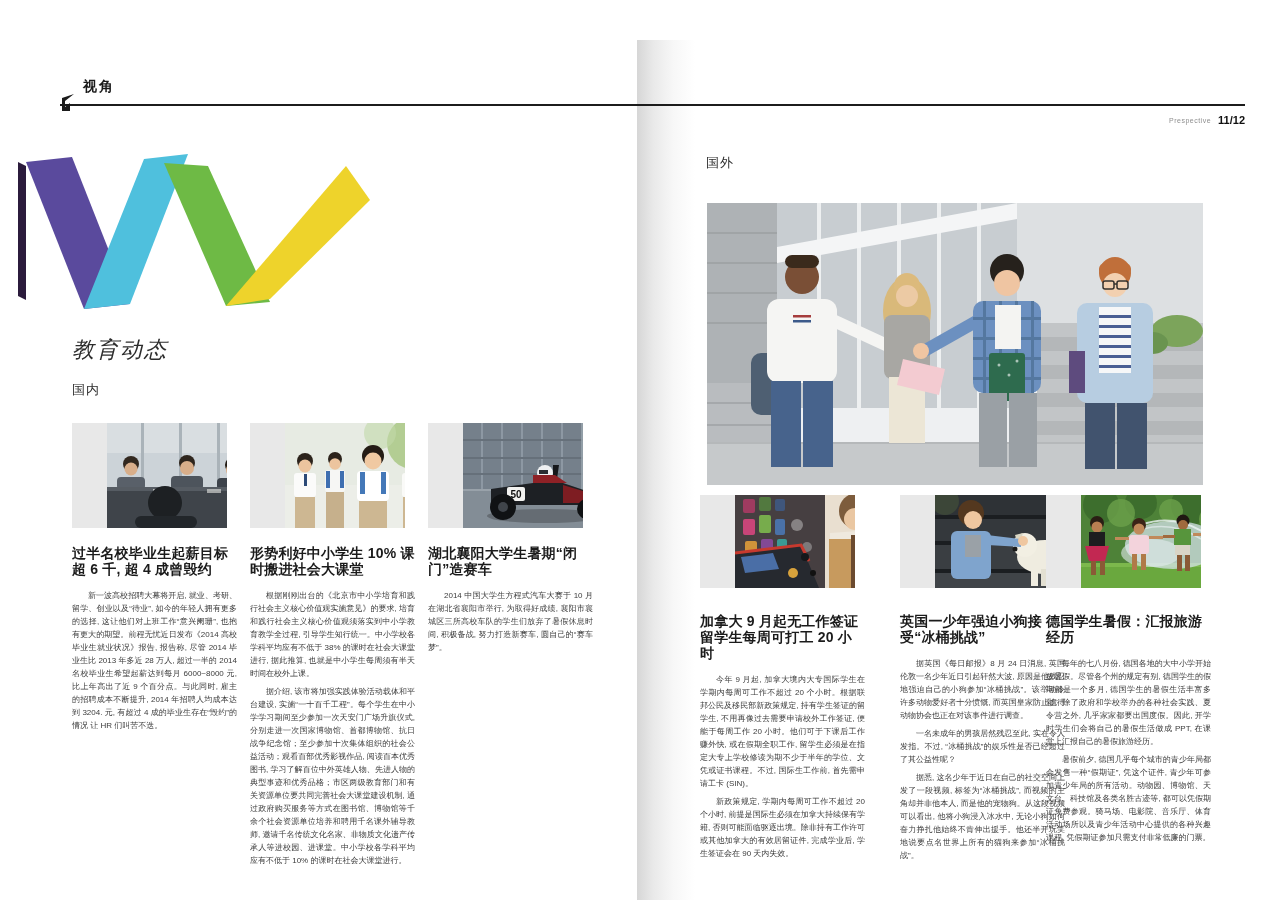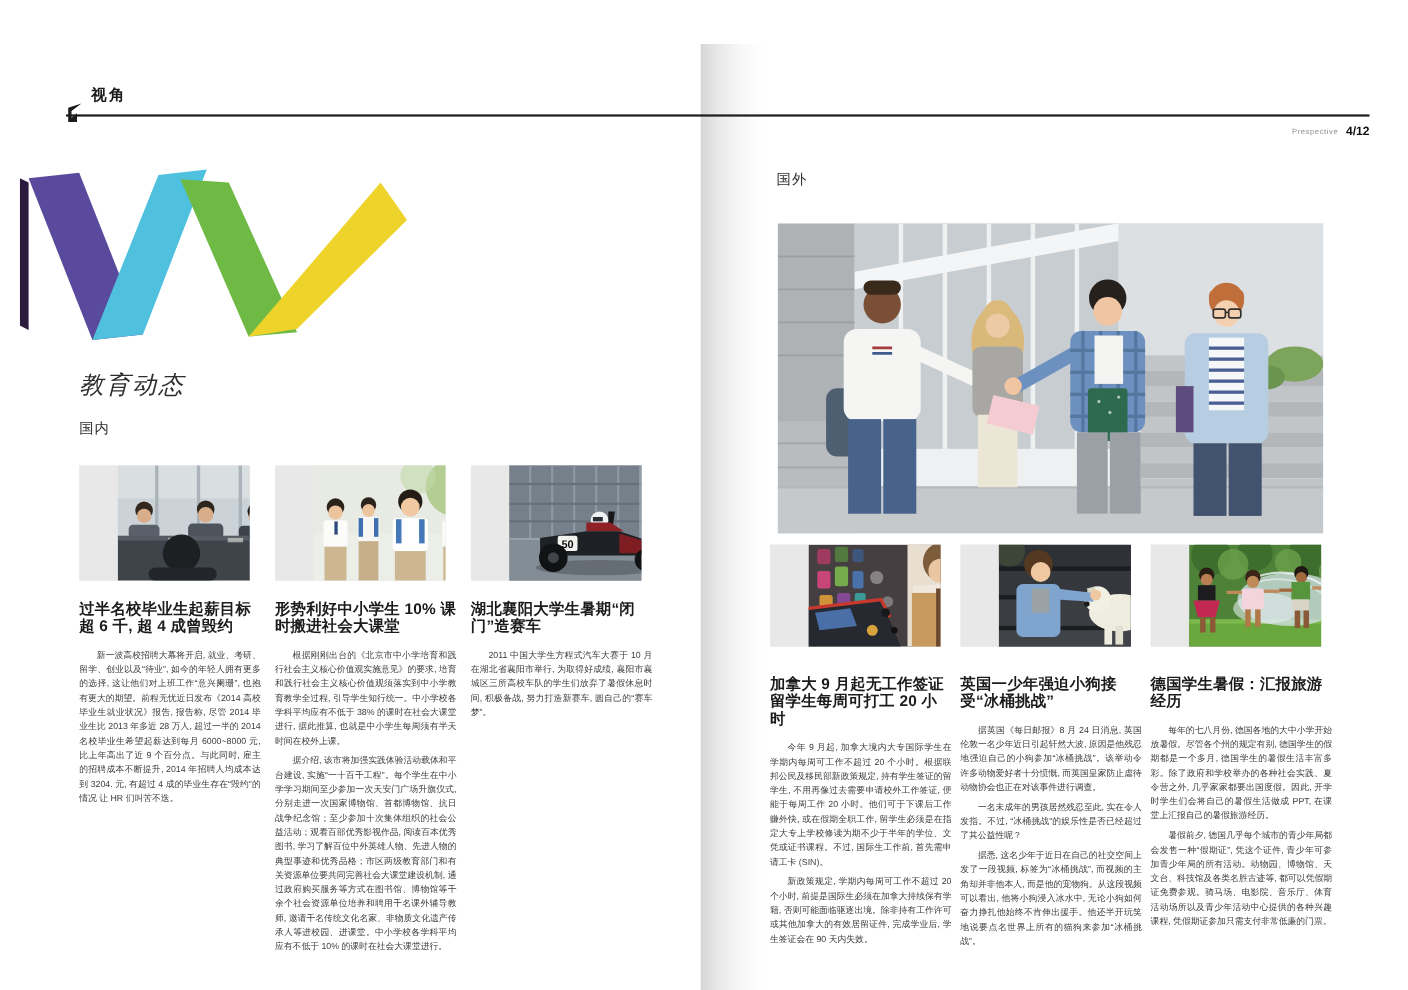--- a/index.html
+++ b/index.html
@@ -53,21 +53,21 @@
   <div class="abs fold"></div>
 
   <div class="abs header-rule"></div>
   <div class="abs corner-icon">
     <svg width="20" height="22" viewBox="0 0 20 22">
       <path d="M16,2 L4,6 L4,19 L12,19 L12,11 L7,15 L7,9 Z" fill="#1c1c1c"></path>
     </svg>
   </div>
   <div class="abs masthead-left">视角</div>
   <div class="abs masthead-right">
-    <span class="journal-name">Prespective</span><span class="page-number">4/12</span>
+    <span class="journal-name">Prespective</span><span class="page-number">11/12</span>
   </div>
 
   <div class="abs logo">
     <svg width="380" height="200" viewBox="0 0 380 200">
       <polygon points="0,20 8,24 8,158 0,154" fill="#2b1b3c"></polygon>
       <polygon points="8,20 54,15 112,162 66,167" fill="#5a4a9d"></polygon>
       <polygon points="66,167 112,162 170,12 126,17" fill="#4fc0dd"></polygon>
       <polygon points="146,21 190,24 252,160 208,164" fill="#6eba45"></polygon>
       <polygon points="208,164 252,157 352,58 328,24" fill="#eed32b"></polygon>
     </svg>
@@ -169,21 +169,21 @@
         <rect x="130" y="80" width="24" height="4" fill="#1d2024"></rect>
         <rect x="44" y="64" width="18" height="14" rx="2" fill="#f2f2f0"></rect>
         <text x="53" y="75" text-anchor="middle" font-size="10" font-weight="bold" fill="#101010">50</text>
         <circle cx="40" cy="84" r="13" fill="#101214"></circle>
         <circle cx="40" cy="84" r="5" fill="#3f444a"></circle>
         <circle cx="124" cy="86" r="10" fill="#101214"></circle>
         <circle cx="124" cy="86" r="4" fill="#3f444a"></circle>
       </svg>
     </div>
     <h3 class="article-title">湖北襄阳大学生暑期“闭门”造赛车</h3>
-    <p class="body">2011 中国大学生方程式汽车大赛于 10 月在湖北省襄阳市举行, 为取得好成绩, 襄阳市襄城区三所高校车队的学生们放弃了暑假休息时间, 积极备战, 努力打造新赛车, 圆自己的“赛车梦”。</p>
+    <p class="body">2014 中国大学生方程式汽车大赛于 10 月在湖北省襄阳市举行, 为取得好成绩, 襄阳市襄城区三所高校车队的学生们放弃了暑假休息时间, 积极备战, 努力打造新赛车, 圆自己的“赛车梦”。</p>
   </div>
 
   <div class="abs rp-section">国外</div>
 
   <div class="abs feature-photo">
     <svg width="496" height="282" viewBox="0 0 496 282" preserveAspectRatio="none">
       <rect width="496" height="282" fill="#eef0f2"></rect>
       <rect x="0" y="0" width="70" height="200" fill="#aeb2b5"></rect>
       <line x1="0" y1="30" x2="70" y2="30" stroke="#9b9fa2" stroke-width="1.5"></line>
       <line x1="0" y1="60" x2="70" y2="60" stroke="#9b9fa2" stroke-width="1.5"></line>
@@ -301,21 +301,21 @@
         <circle cx="58" cy="78" r="5" fill="#d8a23c"></circle>
         <circle cx="70" cy="62" r="4" fill="#16181b"></circle>
         <circle cx="78" cy="78" r="3" fill="#111111"></circle>
       </svg>
     </div>
     <h3 class="article-title">加拿大 9 月起无工作签证留学生每周可打工 20 小时</h3>
     <p class="body">今年 9 月起, 加拿大境内大专国际学生在学期内每周可工作不超过 20 个小时。根据联邦公民及移民部新政策规定, 持有学生签证的留学生, 不用再像过去需要申请校外工作签证, 便能于每周工作 20 小时。他们可于下课后工作赚外快, 或在假期全职工作, 留学生必须是在指定大专上学校修读为期不少于半年的学位、文凭或证书课程。不过, 国际生工作前, 首先需申请工卡 (SIN)。</p>
     <p class="body">新政策规定, 学期内每周可工作不超过 20 个小时, 前提是国际生必须在加拿大持续保有学籍, 否则可能面临驱逐出境。除非持有工作许可或其他加拿大的有效居留证件, 完成学业后, 学生签证会在 90 天内失效。</p>
   </div>
 
-  <div class="col col-r" style="left:873px">
+  <div class="col col-r" style="left:900px">
     <div class="photo ph-r">
       <svg width="155" height="93" viewBox="0 0 155 93" preserveAspectRatio="none">
         <rect width="155" height="93" fill="#26292c"></rect>
         <rect x="0" y="0" width="155" height="20" fill="#2e3236"></rect>
         <rect x="0" y="20" width="155" height="4" fill="#1b1e21"></rect>
         <rect x="0" y="24" width="155" height="22" fill="#34383c"></rect>
         <rect x="0" y="46" width="155" height="4" fill="#1b1e21"></rect>
         <rect x="0" y="50" width="155" height="24" fill="#3a3e42"></rect>
         <rect x="0" y="74" width="155" height="4" fill="#1b1e21"></rect>
         <rect x="0" y="78" width="155" height="15" fill="#404448"></rect>

